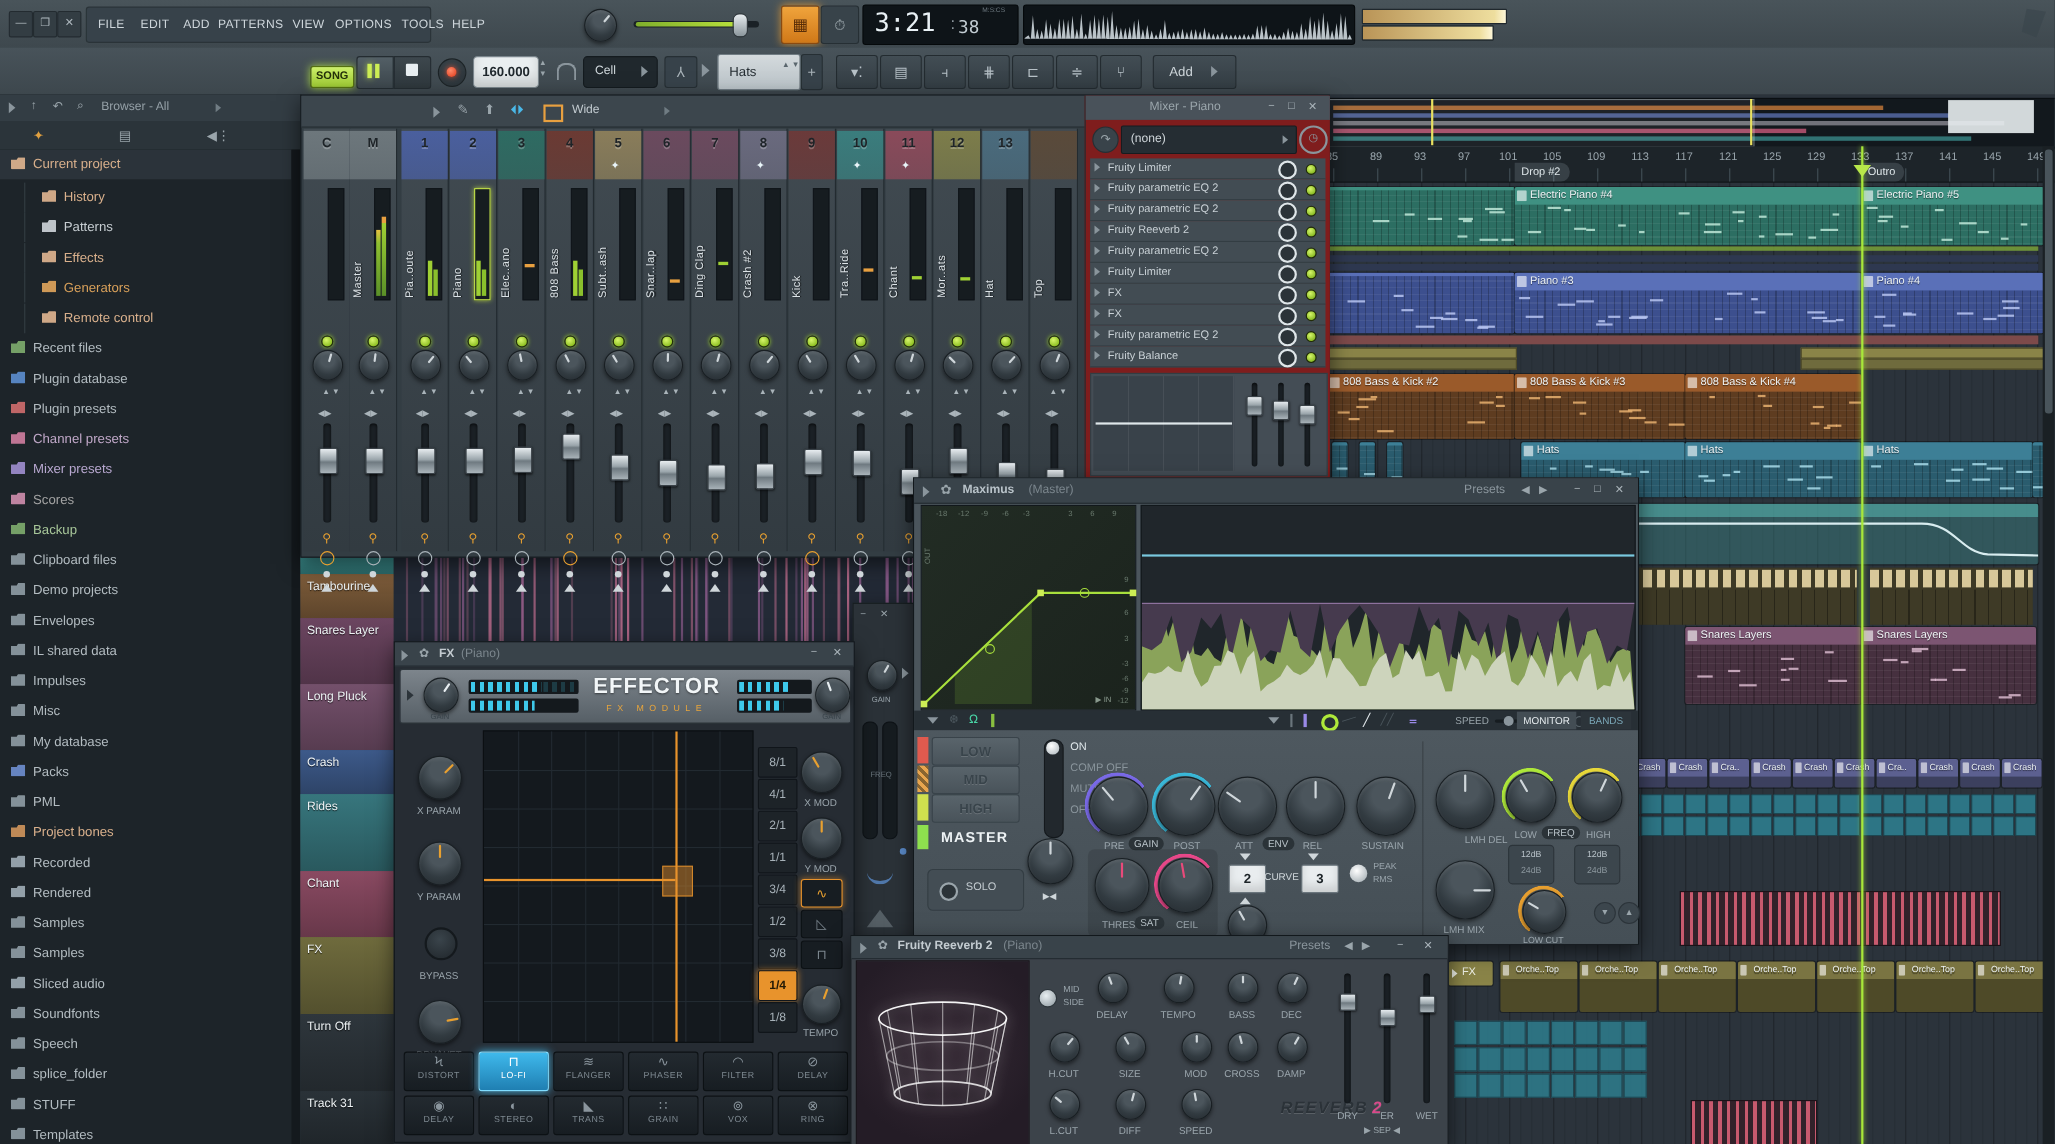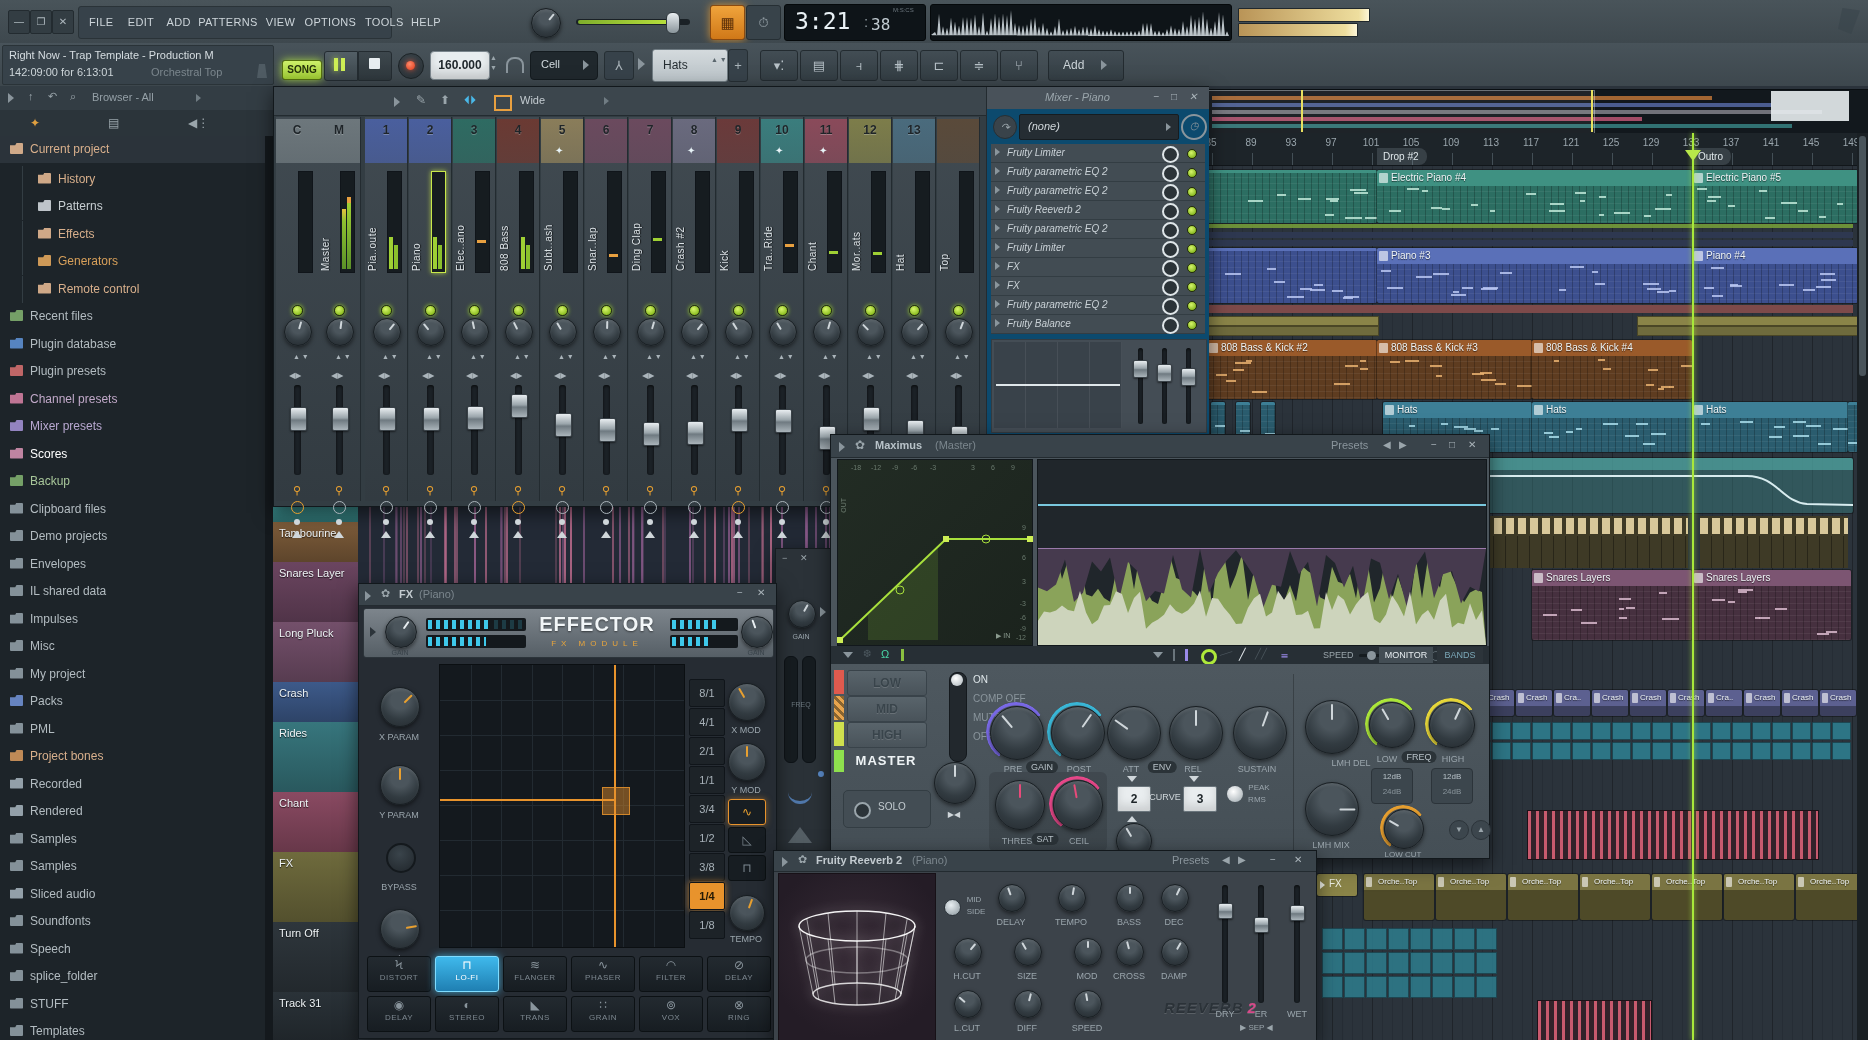--- a/index.html
+++ b/index.html
@@ -85,26 +85,20 @@
       <div class="abs" style="left: 930px; top: 4px; width: 300px; height: 35px; background: rgb(14, 20, 24); border: 1px solid rgb(5, 9, 11); border-radius: 3px; overflow: hidden;">
         <svg width="300" height="35">
           <path d="M0,30 L4,26.998915265220646 L6,31 L8,8.768862563357157 L10,31 L12,21.273102343768393 L14,31 L16,22.83109171540993 L18,31 L20,12.558460894673345 L22,31 L24,16.452256774926678 L26,31 L28,20.479616192672225 L30,31 L32,12.109350242050994 L34,31 L36,12.049518151045554 L38,31 L40,12.73394436727068 L42,31 L44,9.200275649613122 L46,31 L48,21.05983149376126 L50,31 L52,7.361441643846625 L54,31 L56,25.49878857899435 L58,31 L60,12.921215616248602 L62,31 L64,8.36801155363328 L66,31 L68,11.591819122646783 L70,31 L72,8.15064729833341 L74,31 L76,10.003347476155 L78,31 L80,4.947431578123556 L82,31 L84,17.65533087724335 L86,31 L88,19.944270377248237 L90,31 L92,20.16223861892981 L94,31 L96,19.133367999441305 L98,31 L100,13.622663587101329 L102,31 L104,11.912888033524048 L106,31 L108,21.356592203509173 L110,31 L112,17.64133073950533 L114,31 L116,22.826363117507555 L118,31 L120,26.13463282540714 L122,31 L124,21.04520614666047 L126,31 L128,13.237747515376839 L130,31 L132,24.87528173541265 L134,31 L136,23.76808700677855 L138,31 L140,22.731662099571086 L142,31 L144,20.86684159132915 L146,31 L148,23.933261130410344 L150,31 L152,21.568194577316806 L154,31 L156,21.27312564806662 L158,31 L160,23.325001931979493 L162,31 L164,19.92595658898654 L166,31 L168,23.96701755762199 L170,31 L172,25.471543397492546 L174,31 L176,25.79339719057065 L178,31 L180,24.16575393106222 L182,31 L184,26.081329358854767 L186,31 L188,26.438965387047723 L190,31 L192,26.433070164182407 L194,31 L196,26.30218853881248 L198,31 L200,25.67630668726486 L202,31 L204,26.302021522645255 L206,31 L208,25.520914642115272 L210,31 L212,18.12308955352614 L214,31 L216,17.836403107252167 L218,31 L220,17.97958289790675 L222,31 L224,25.857455147539255 L226,31 L228,25.606671407823455 L230,31 L232,26.98207663954249 L234,31 L236,23.897367422856377 L238,31 L240,20.16037376736403 L242,31 L244,23.010644818092867 L246,31 L248,23.854295790678734 L250,31 L252,16.066000435244398 L254,31 L256,20.97809473733811 L258,31 L260,9.679354541663788 L262,31 L264,13.526274479903002 L266,31 L268,11.6010601346749 L270,31 L272,6.259608374559857 L274,31 L276,13.612206516853043 L278,31 L280,22.52987804713526 L282,31 L284,16.005673170778696 L286,31 L288,7.0745996123074235 L290,31 L292,9.334547000247376 L294,31 L296,26.284614881769578 L298,31 L300,31" fill="#cdd6db" opacity=".9"></path>
         </svg>
       </div>
       <div class="abs" style="left: 1238px; top: 8px; width: 130px; height: 12px; background: linear-gradient(90deg, rgb(185, 148, 87), rgb(238, 222, 158) 92%, rgb(253, 246, 216)); border: 1px solid rgb(32, 40, 45); border-radius: 1px;"></div>
       <div class="abs" style="left: 1238px; top: 23px; width: 118px; height: 12px; background: linear-gradient(90deg, rgb(185, 148, 87), rgb(238, 222, 158) 90%, rgb(253, 246, 216)); border: 1px solid rgb(32, 40, 45); border-radius: 1px;"></div>
       <div class="abs" style="left: 1838px; top: 8px; width: 22px; height: 26px; background: rgb(57, 68, 75); clip-path: polygon(20% 0px, 100% 10%, 60% 100%, 0px 80%); opacity: 0.6;"></div>
     </div>
     <div class="abs" style="left: 0px; top: 43px; width: 1868px; height: 43px; background: linear-gradient(rgb(72, 83, 90), rgb(61, 71, 77)); border-bottom: 1px solid rgb(39, 47, 52);">
-      <div class="abs" style="left: 2px; top: 2px; width: 270px; height: 38px; background: rgb(55, 66, 74); border: 1px solid rgb(42, 51, 56); border-radius: 2px;">
-        <div class="abs" style="left: 6px; top: 3px; font-size: 11px; color: rgb(214, 221, 225); white-space: nowrap;">Right Now - Trap Template - Production M</div>
-        <div class="abs" style="left: 6px; top: 20px; font-size: 11px; color: rgb(205, 213, 217);">142:09:00 for 6:13:01</div>
-        <div class="abs" style="left: 148px; top: 20px; font-size: 11px; color: rgb(123, 134, 141);">Orchestral Top</div>
-        <div class="abs" style="left: 254px; top: 18px; width: 10px; height: 14px; background: rgb(90, 102, 109); clip-path: polygon(20% 0px, 80% 0px, 100% 100%, 0px 100%); opacity: 0.7;"></div>
-      </div>
       <div class="abs" style="left: 282px; top: 17px; width: 38px; height: 18px; background: linear-gradient(rgb(205, 240, 106), rgb(156, 200, 50)); border: 1px solid rgb(85, 112, 15); border-radius: 3px; color: rgb(36, 48, 10); font-size: 10px; font-weight: bold; text-align: center; line-height: 18px; box-shadow: rgba(180, 228, 70, 0.9) 0px 0px 8px;">SONG</div>
       <div class="abs" style="left: 324px; top: 8px; width: 32px; height: 28px; background: linear-gradient(rgb(83, 95, 102), rgb(60, 70, 76)); border: 1px solid rgb(36, 44, 49); border-radius: 3px 0px 0px 3px;"></div>
       <div class="abs" style="left: 334px; top: 15px; width: 4px; height: 13px; background: rgb(205, 238, 85); box-shadow: rgb(205, 238, 85) 7px 0px 0px, rgba(200, 235, 80, 0.9) 0px 0px 6px;"></div>
       <div class="abs" style="left: 358px; top: 8px; width: 32px; height: 28px; background: linear-gradient(rgb(61, 71, 77), rgb(46, 55, 60)); border: 1px solid rgb(36, 44, 49); border-radius: 0px 3px 3px 0px;"></div>
       <div class="abs" style="left: 369px; top: 15px; width: 11px; height: 11px; background: rgb(232, 238, 241); border-radius: 1px;"></div>
       <div class="abs" style="left: 398px; top: 10px; width: 24px; height: 24px; background: radial-gradient(circle at 45% 35%, rgb(61, 71, 77), rgb(39, 47, 52)); border: 1px solid rgb(28, 35, 38); border-radius: 50%;"></div>
       <div class="abs" style="left: 406px; top: 18px; width: 9px; height: 9px; background: radial-gradient(circle at 40% 35%, rgb(255, 138, 106), rgb(224, 56, 24)); border-radius: 50%; box-shadow: rgba(230, 70, 40, 0.9) 0px 0px 5px;"></div>
       <div class="abs" style="left: 430px; top: 8px; width: 58px; height: 27px; background: rgb(233, 238, 240); border: 1px solid rgb(122, 133, 140); border-radius: 4px; box-shadow: rgba(0, 0, 0, 0.12) 0px -8px 10px inset;">
         <div class="abs" style="left: 0px; top: 6px; width: 100%; text-align: center; font-size: 12px; font-weight: bold; color: rgb(32, 40, 45);">160.000</div>
       </div>
@@ -194,21 +188,21 @@
         <div class="abs" style="left: 0px; top: 249.5px; width: 265px; height: 27px;">
           <div class="abs" style="left: 10px; top: 7px; width: 13px; height: 11px; background: rgb(200, 122, 154); clip-path: polygon(0px 20%, 40% 20%, 50% 0px, 100% 0px, 100% 100%, 0px 100%); opacity: 0.95; border-radius: 1px;"></div>
           <div class="abs" style="left: 30px; top: 6px; font-size: 12px; color: rgb(192, 168, 200);">Channel presets</div>
         </div>
         <div class="abs" style="left: 0px; top: 277px; width: 265px; height: 27px;">
           <div class="abs" style="left: 10px; top: 7px; width: 13px; height: 11px; background: rgb(154, 138, 200); clip-path: polygon(0px 20%, 40% 20%, 50% 0px, 100% 0px, 100% 100%, 0px 100%); opacity: 0.95; border-radius: 1px;"></div>
           <div class="abs" style="left: 30px; top: 6px; font-size: 12px; color: rgb(184, 168, 208);">Mixer presets</div>
         </div>
         <div class="abs" style="left: 0px; top: 304.5px; width: 265px; height: 27px;">
           <div class="abs" style="left: 10px; top: 7px; width: 13px; height: 11px; background: rgb(200, 138, 168); clip-path: polygon(0px 20%, 40% 20%, 50% 0px, 100% 0px, 100% 100%, 0px 100%); opacity: 0.95; border-radius: 1px;"></div>
-          <div class="abs" style="left: 30px; top: 6px; font-size: 12px; color: #ffffff;">Scores</div>
+          <div class="abs" style="left: 30px; top: 6px; font-size: 12px; color: #a3a3a3;">Scores</div>
         </div>
         <div class="abs" style="left: 0px; top: 332px; width: 265px; height: 27px;">
           <div class="abs" style="left: 10px; top: 7px; width: 13px; height: 11px; background: rgb(122, 168, 106); clip-path: polygon(0px 20%, 40% 20%, 50% 0px, 100% 0px, 100% 100%, 0px 100%); opacity: 0.95; border-radius: 1px;"></div>
           <div class="abs" style="left: 30px; top: 6px; font-size: 12px; color: rgb(168, 199, 154);">Backup</div>
         </div>
         <div class="abs" style="left: 0px; top: 359.5px; width: 265px; height: 27px;">
           <div class="abs" style="left: 10px; top: 7px; width: 13px; height: 11px; background: rgb(138, 152, 159); clip-path: polygon(0px 20%, 40% 20%, 50% 0px, 100% 0px, 100% 100%, 0px 100%); opacity: 0.95; border-radius: 1px;"></div>
           <div class="abs" style="left: 30px; top: 6px; font-size: 12px; color: rgb(179, 188, 193);">Clipboard files</div>
         </div>
         <div class="abs" style="left: 0px; top: 387px; width: 265px; height: 27px;">
@@ -226,21 +220,21 @@
         <div class="abs" style="left: 0px; top: 469.5px; width: 265px; height: 27px;">
           <div class="abs" style="left: 10px; top: 7px; width: 13px; height: 11px; background: rgb(138, 152, 159); clip-path: polygon(0px 20%, 40% 20%, 50% 0px, 100% 0px, 100% 100%, 0px 100%); opacity: 0.95; border-radius: 1px;"></div>
           <div class="abs" style="left: 30px; top: 6px; font-size: 12px; color: rgb(179, 188, 193);">Impulses</div>
         </div>
         <div class="abs" style="left: 0px; top: 497px; width: 265px; height: 27px;">
           <div class="abs" style="left: 10px; top: 7px; width: 13px; height: 11px; background: rgb(138, 152, 159); clip-path: polygon(0px 20%, 40% 20%, 50% 0px, 100% 0px, 100% 100%, 0px 100%); opacity: 0.95; border-radius: 1px;"></div>
           <div class="abs" style="left: 30px; top: 6px; font-size: 12px; color: rgb(179, 188, 193);">Misc</div>
         </div>
         <div class="abs" style="left: 0px; top: 524.5px; width: 265px; height: 27px;">
           <div class="abs" style="left: 10px; top: 7px; width: 13px; height: 11px; background: rgb(138, 152, 159); clip-path: polygon(0px 20%, 40% 20%, 50% 0px, 100% 0px, 100% 100%, 0px 100%); opacity: 0.95; border-radius: 1px;"></div>
-          <div class="abs" style="left: 30px; top: 6px; font-size: 12px; color: rgb(179, 188, 193);">My project</div>
+          <div class="abs" style="left: 30px; top: 6px; font-size: 12px; color: rgb(179, 188, 193);">My database</div>
         </div>
         <div class="abs" style="left: 0px; top: 552px; width: 265px; height: 27px;">
           <div class="abs" style="left: 10px; top: 7px; width: 13px; height: 11px; background: rgb(106, 138, 200); clip-path: polygon(0px 20%, 40% 20%, 50% 0px, 100% 0px, 100% 100%, 0px 100%); opacity: 0.95; border-radius: 1px;"></div>
           <div class="abs" style="left: 30px; top: 6px; font-size: 12px; color: rgb(179, 188, 193);">Packs</div>
         </div>
         <div class="abs" style="left: 0px; top: 579.5px; width: 265px; height: 27px;">
           <div class="abs" style="left: 10px; top: 7px; width: 13px; height: 11px; background: rgb(138, 152, 159); clip-path: polygon(0px 20%, 40% 20%, 50% 0px, 100% 0px, 100% 100%, 0px 100%); opacity: 0.95; border-radius: 1px;"></div>
           <div class="abs" style="left: 30px; top: 6px; font-size: 12px; color: rgb(179, 188, 193);">PML</div>
         </div>
         <div class="abs" style="left: 0px; top: 607px; width: 265px; height: 27px;">
@@ -1287,21 +1281,21 @@
         <div class="abs" style="left: 17px; top: 236px; font-size: 7px; color: rgb(170, 180, 186); line-height: 7px;">▲
 ▼</div>
         <div class="abs" style="left: 13px; top: 254px; font-size: 8px; color: rgb(170, 180, 186);">◀▶</div>
         <div class="fader" style="left: 18px; top: 268px; height: 90px;"></div>
         <div class="fhandle" style="left: 14px; top: 309.247px;"></div>
         <div class="abs" style="left: 15px; top: 366px; width: 12px; height: 14px; color: rgb(232, 160, 48); font-size: 11px; line-height: 14px; text-align: center;">⚲</div>
         <div class="abs" style="left: 15px; top: 384px; width: 11px; height: 11px; border: 1.5px solid rgb(232, 160, 48); border-radius: 50%;"></div>
         <div class="abs" style="left: 18px; top: 402px; width: 6px; height: 6px; border-radius: 50%; background: rgb(207, 214, 218);"></div>
         <div class="abs" style="left: 16px; top: 414px; width: 0px; height: 0px; border-left: 5px solid transparent; border-right: 5px solid transparent; border-bottom: 7px solid rgb(207, 214, 218);"></div>
       </div>
-      <div class="abs" style="left: 712px; top: 0px; width: 222px; height: 419px; background: #0c4a6e; border-left: 1px solid rgb(35, 43, 48); font-style: italic;">
+      <div class="abs" style="left: 712px; top: 0px; width: 222px; height: 419px; background: #7f1d1d; border-left: 1px solid rgb(35, 43, 48);">
         <div class="abs" style="left: 0px; top: 0px; width: 222px; height: 22px; background: rgb(73, 82, 90);">
           <div class="abs" style="left: 58px; top: 4px; font-size: 11px; color: rgb(154, 165, 171);">Mixer - Piano</div>
           <div class="abs" style="left: 166px; top: 4px; font-size: 10px; color: rgb(170, 180, 186);">−</div>
           <div class="abs" style="left: 184px; top: 4px; font-size: 10px; color: rgb(170, 180, 186);">□</div>
           <div class="abs" style="left: 202px; top: 4px; font-size: 10px; color: rgb(170, 180, 186);">✕</div>
         </div>
         <div class="abs" style="left: 6px; top: 28px; width: 22px; height: 22px; border-radius: 50%; background: rgb(57, 67, 74); border: 1px solid rgb(38, 47, 52); color: rgb(154, 165, 171); font-size: 11px; text-align: center; line-height: 22px;">↷</div>
         <div class="abs" style="left: 32px; top: 27px; width: 158px; height: 24px; background: rgb(37, 45, 51); border: 1px solid rgb(22, 28, 32); border-radius: 2px;">
           <div class="abs" style="left: 8px; top: 5px; font-size: 11px; color: rgb(207, 214, 218);">(none)</div>
           <div class="abs" style="left: 146px; top: 8px; width: 0px; height: 0px; border-left: 5px solid rgb(138, 149, 156); border-top: 4px solid transparent; border-bottom: 4px solid transparent;"></div>

